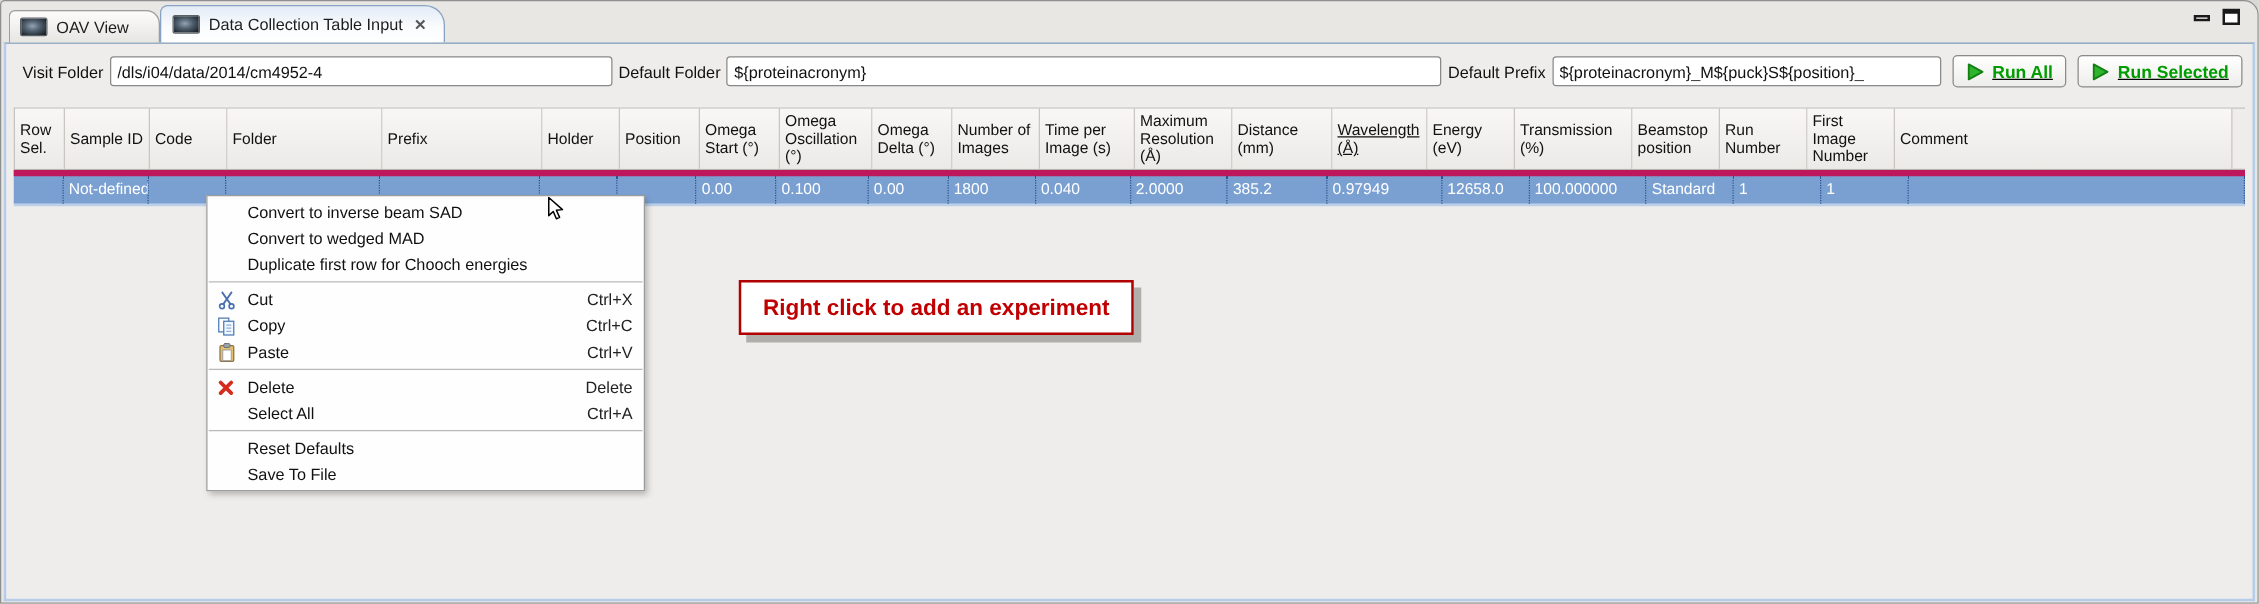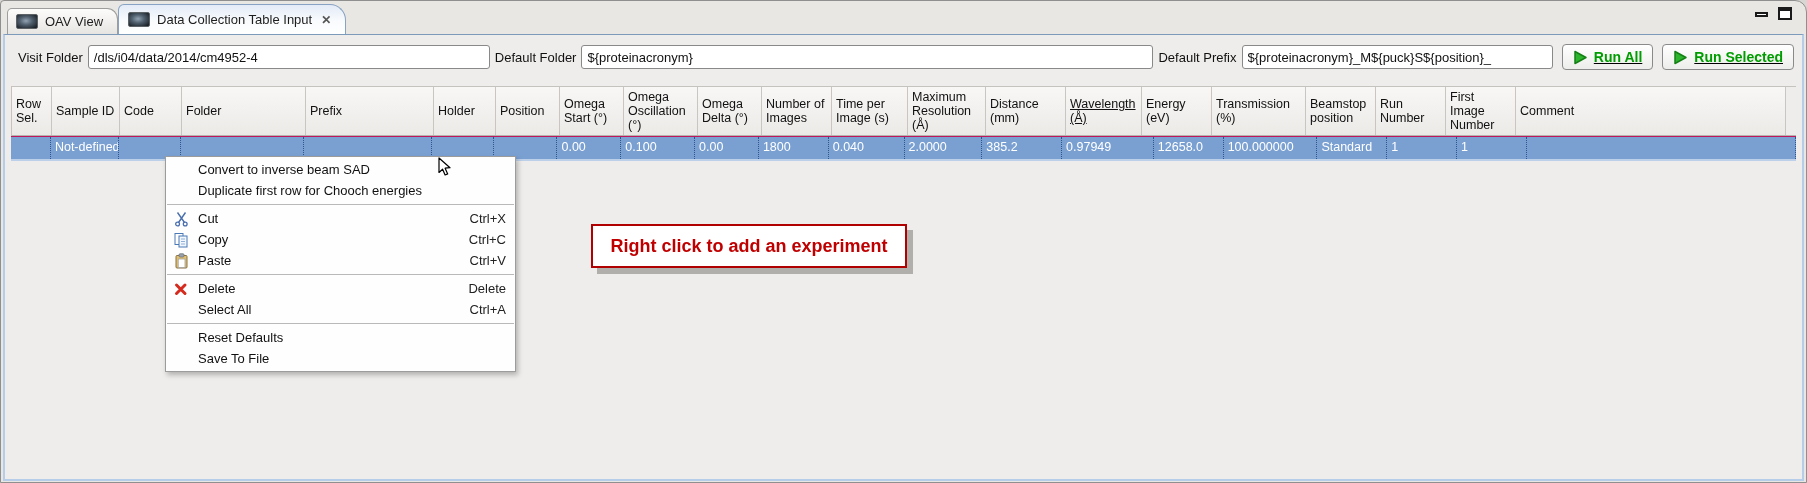--- a/index.html
+++ b/index.html
@@ -9,21 +9,21 @@
   .window { position:absolute; inset:0; background:#e9e7e4; border:1px solid #8f8f8f;
             border-radius:4px 12px 0 0; }
 
   
   .win-controls { position:absolute; top:6px; right:14px; display:flex; gap:10px; align-items:flex-start; }
   .win-min { width:13px; height:5px; border:2px solid #1a1a1a; background:#fff; margin-top:5px; }
   .win-max { width:14px; height:13px; border:2px solid #1a1a1a; border-top:4px solid #1a1a1a; background:#fff; }
 
   
   .tabbar { position:absolute; left:6px; top:3px; height:30px; display:flex; align-items:flex-end; z-index:3; }
-  .tab { display:flex; align-items:center; height:26px; padding:0 14px 0 8px;
+  .tab { display:flex; align-items:center; height:26px; padding:0 24px 0 8px;
          background:linear-gradient(180deg,#fcfcfb,#e7e5e2); border:1px solid #9d9d9d; border-bottom:none;
          border-radius:5px 11px 0 0; font-size:13px; color:#1d1d1d; cursor:default; }
   .tab.active { height:30px; padding:0 14px 0 9px;
          background:linear-gradient(180deg,#e3ebf7 0%, #f9fbfd 55%, #ffffff 100%);
          border:1px solid #87a2c2; border-bottom:none; border-radius:6px 16px 0 0; }
   .tab-icon { width:22px; height:15px; border-radius:2px; margin-right:7px; border:1px solid #5c6166;
          background:radial-gradient(ellipse at 45% 45%, #93a3b3 0%, #51606e 40%, #141a20 95%); }
   .tab-close { margin-left:9px; font-size:12px; font-weight:bold; color:#555; line-height:12px; }
 
   
@@ -39,21 +39,21 @@
              border:1px solid #8a8a8a; border-radius:4px; background:linear-gradient(180deg,#ffffff,#ededeb);
              cursor:default; white-space:nowrap;text-decoration:underline; }
   .run-btn span.lbl { font-size:14px; font-weight:bold; color:#009d00; }
 
   
   .datatable { position:absolute; left:6px; right:6px; top:51px; }
   .thead { display:flex; border-top:1px solid #c6c3bf; border-bottom:1px solid #b7b4b0; border-left:1px solid #c6c3bf; }
   .th { height:48px; background:linear-gradient(180deg,#f8f7f6,#eceae7); border-right:1px solid #c9c6c2;
         font-size:12.5px; color:#111; padding:2px 4px; display:flex; align-items:center;
         overflow:hidden; line-height:1.14; }
-  .trow { display:flex; background:#7aa0d2; border-top:1px solid #be185d; }
+  .trow { display:flex; background:#7aa0d2; border-top:5px solid #be185d; }
   .td { height:22px; border-right:1px dotted #2e5590; color:#fff; font-size:12.5px;
         padding:0 4px; line-height:21px; overflow:hidden; white-space:nowrap; }
   .row-after { height:2px; background:#bcd0ea; }
 
   
   .context-menu { position:absolute; left:164px; top:155px; width:351px; background:#fefefe;
                   border:1px solid #9c9c9c; box-shadow:2px 3px 5px rgba(0,0,0,0.25); padding:2px 0; z-index:5; }
   .menu-item { display:flex; align-items:center; height:21px; padding:0 9px 0 5px; font-size:13px; color:#111; cursor:default; }
   .menu-item.highlighted { background:linear-gradient(180deg,#9cb8e1,#6f96c9); color:#fff; }
   .menu-icon { width:20px; height:16px; margin-right:7px; display:flex; align-items:center; justify-content:center; flex:0 0 20px; }
@@ -167,20 +167,24 @@
 
   </div>
 
   <div class="context-menu" id="ctxmenu">
       <div class="menu-item">
         <span class="menu-icon"></span>
         <span class="menu-label">Convert to inverse beam SAD</span>
       </div>
       <div class="menu-item">
         <span class="menu-icon"></span>
+        <span class="menu-label">Convert to wedged MAD</span>
+      </div>
+      <div class="menu-item">
+        <span class="menu-icon"></span>
         <span class="menu-label">Duplicate first row for Chooch energies</span>
       </div>
       <div class="menu-sep"></div>
       <div class="menu-item">
         <span class="menu-icon">
           <svg width="15" height="16">
             <path d="M3.5,1.5 L10.5,11.5 M11.5,1.5 L4.5,11.5" stroke="#4a6fae" stroke-width="1.4" fill="none"></path>
             <circle cx="3.6" cy="13" r="1.9" fill="none" stroke="#4a6fae" stroke-width="1.3"></circle>
             <circle cx="11.2" cy="13" r="1.9" fill="none" stroke="#4a6fae" stroke-width="1.3"></circle>
           </svg>

